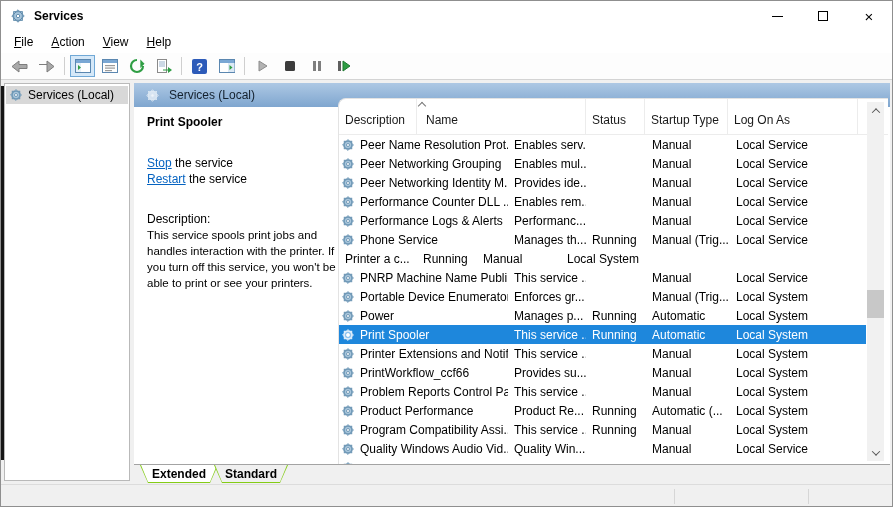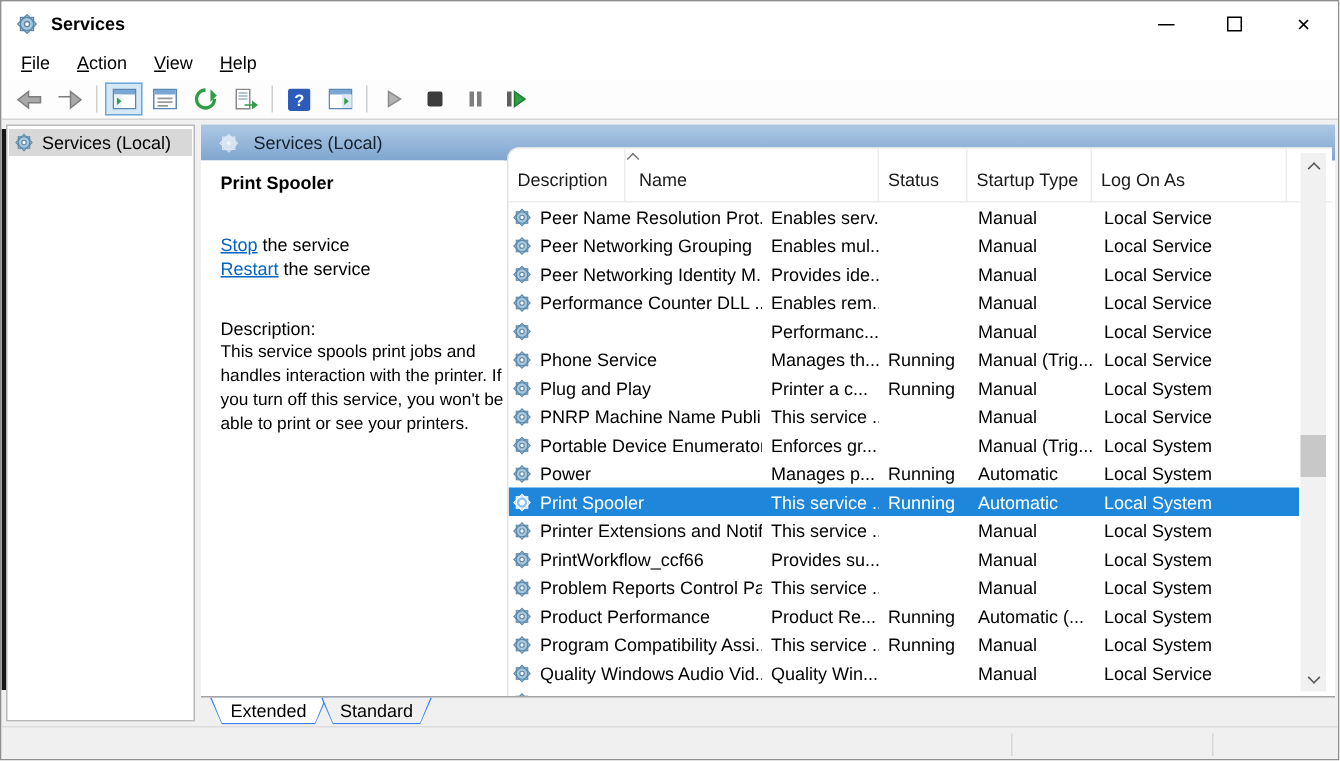--- a/index.html
+++ b/index.html
@@ -69,21 +69,21 @@
   .vscroll { position:absolute; top:3px; right:4px; bottom:3px; width:17px; background:#f1f1f1; }
   .sb-btn { position:absolute; left:0; right:0; height:17px; display:flex; align-items:center; justify-content:center; }
   .sb-up { top:0; } .sb-down { bottom:0; }
   .chev { width:6px; height:6px; border-left:1px solid #555; border-top:1px solid #555; }
   .chev.up { transform:rotate(45deg) translate(1px,1px); }
   .chev.down { transform:rotate(225deg) translate(1px,1px); }
   .sb-thumb { position:absolute; left:0; right:0; top:188px; height:28px; background:#c8c8c8; }
 
   
   .tabstrip { position:absolute; left:133px; top:384px; width:756px; height:20px; background:#f0f0f0; border-top:1px solid #a3a3a3; display:flex; padding-left:6px; }
-  .tab { position:relative; height:18px; margin-right:-4px; clip-path:polygon(0 0,100% 0,calc(100% - 8px) 100%,8px 100%); background:#3b82f6; cursor:pointer; }
+  .tab { position:relative; height:18px; margin-right:-4px; clip-path:polygon(0 0,100% 0,calc(100% - 8px) 100%,8px 100%); background:#84cc16; cursor:pointer;font-weight:bold; }
   .tab-ext { width:78px; }
   .tab-std { width:74px; }
   .tab > span { position:absolute; left:1px; right:1px; top:0; bottom:1px; clip-path:polygon(0 0,100% 0,calc(100% - 7px) 100%,7px 100%); display:flex; align-items:center; justify-content:center; font-size:12px; color:#000; }
   .tab.active > span { background:#fff; }
   .tab:not(.active) > span { background:#f0f0f0; }
 
   
   .statusbar { position:absolute; left:0; top:404px; right:0; height:24px; background:#f0f0f0; border-top:1px solid #dcdcdc; }
   .sb-sep { position:absolute; top:4px; width:1px; height:15px; background:#d6d6d6; }
   .sb-sep.s1 { left:673px; } .sb-sep.s2 { left:807px; }
@@ -329,20 +329,21 @@
             <div class="row">
     <div class="cell c-name">
                 <span class="gicon">
                   <svg viewBox="0 0 16 16" width="100%" height="100%">
                     <rect x="3.6" y="3.6" width="8.8" height="8.8" fill="#a8c6dc" stroke="#5b87a8" stroke-width="0.8"></rect>
                     <rect x="3.6" y="3.6" width="8.8" height="8.8" fill="#a8c6dc" stroke="#5b87a8" stroke-width="0.8" transform="rotate(45 8 8)"></rect>
                     <circle cx="8" cy="8" r="4.4" fill="#a8c6dc" stroke="#5b87a8" stroke-width="0.9"></circle>
                     <circle cx="8" cy="8" r="1.7" fill="#ffffff" stroke="#5b87a8" stroke-width="0.9"></circle>
                   </svg>
                 </span>
+                <span class="nm">Performance Logs &amp; Alerts</span>
               </div>
     <div class="cell c-desc">Performanc...</div>
     <div class="cell c-status"></div>
     <div class="cell c-startup">Manual</div>
     <div class="cell c-logon">Local Service</div>
   </div>
             <div class="row">
     <div class="cell c-name">
                 <span class="gicon">
                   <svg viewBox="0 0 16 16" width="100%" height="100%">
@@ -353,31 +354,20 @@
                   </svg>
                 </span>
                 <span class="nm">Phone Service</span>
               </div>
     <div class="cell c-desc">Manages th...</div>
     <div class="cell c-status">Running</div>
     <div class="cell c-startup">Manual (Trig...</div>
     <div class="cell c-logon">Local Service</div>
   </div>
             <div class="row">
-    <div class="cell c-name">
-                <span class="gicon">
-                  <svg viewBox="0 0 16 16" width="100%" height="100%">
-                    <rect x="3.6" y="3.6" width="8.8" height="8.8" fill="#a8c6dc" stroke="#5b87a8" stroke-width="0.8"></rect>
-                    <rect x="3.6" y="3.6" width="8.8" height="8.8" fill="#a8c6dc" stroke="#5b87a8" stroke-width="0.8" transform="rotate(45 8 8)"></rect>
-                    <circle cx="8" cy="8" r="4.4" fill="#a8c6dc" stroke="#5b87a8" stroke-width="0.9"></circle>
-                    <circle cx="8" cy="8" r="1.7" fill="#ffffff" stroke="#5b87a8" stroke-width="0.9"></circle>
-                  </svg>
-                </span>
-                <span class="nm">Plug and Play</span>
-              </div>
     <div class="cell c-desc">Printer a c...</div>
     <div class="cell c-status">Running</div>
     <div class="cell c-startup">Manual</div>
     <div class="cell c-logon">Local System</div>
   </div>
             <div class="row">
     <div class="cell c-name">
                 <span class="gicon">
                   <svg viewBox="0 0 16 16" width="100%" height="100%">
                     <rect x="3.6" y="3.6" width="8.8" height="8.8" fill="#a8c6dc" stroke="#5b87a8" stroke-width="0.8"></rect>

